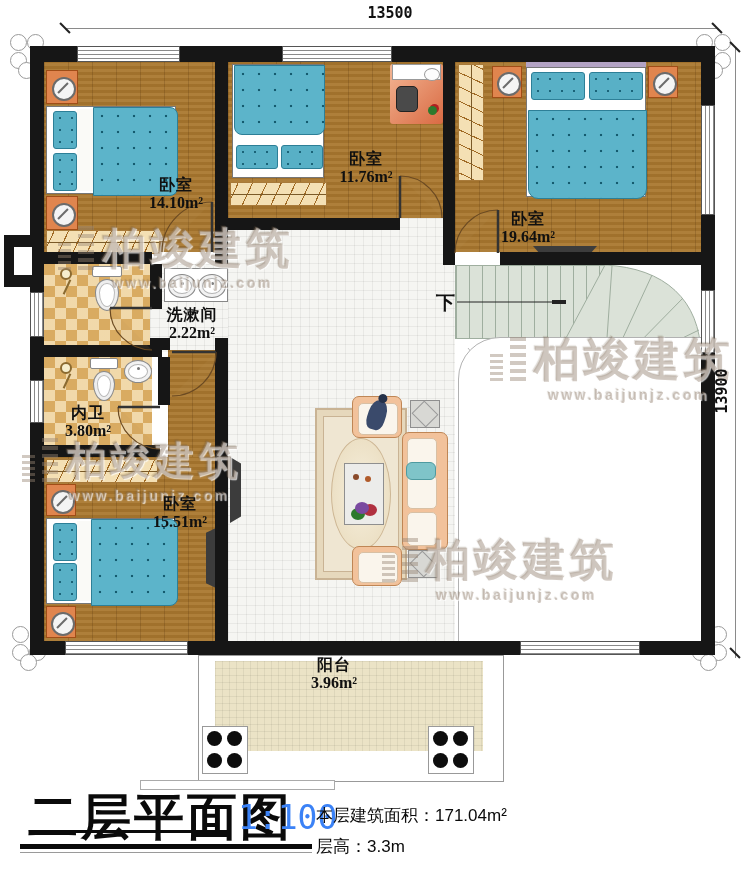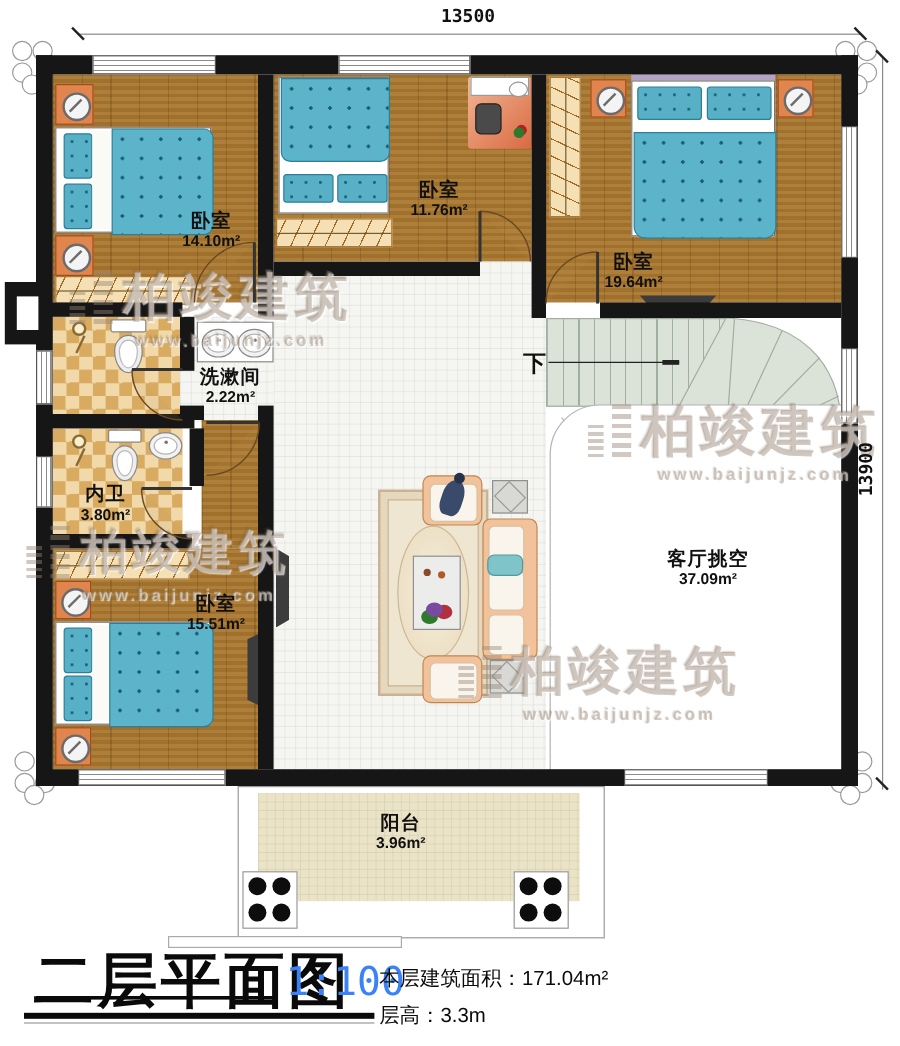--- a/index.html
+++ b/index.html
@@ -73,21 +73,21 @@
   .person1{background:#3a4a6b;border-radius:45% 45% 35% 35%;}
   .person1:after{content:"";position:absolute;left:5px;top:-7px;width:9px;height:9px;border-radius:50%;background:#26324a;}
   .person2{background:#7fc4c9;border-radius:6px;border:1px solid #4e9aa0;}
   .colbox{position:absolute;background:#fff;border:1px solid #999;z-index:6;}
   .dotcol{position:absolute;width:15px;height:15px;border-radius:50%;background:#0d0d0d;}
   .corner-circ{position:absolute;z-index:2;}
   .corner-circ i{position:absolute;width:15px;height:15px;border:1px solid #9a9a9a;border-radius:50%;background:#fff;}
   
   .rlbl{position:absolute;z-index:30;text-align:center;color:#101010;line-height:1.12;font-weight:bold;}
   .rlbl .nm{font-size:16px;letter-spacing:1px;}
-  .rlbl .ar{font-size:13px;}
+  .rlbl .ar{font-size:16px;font-family:Liberation Serif, serif;}
   .down-lbl{position:absolute;z-index:30;font-size:19px;font-weight:bold;color:#101010;}
   
   .dline{position:absolute;background:#8a8a8a;z-index:3;}
   .tick{position:absolute;width:14px;height:2px;background:#222;transform:rotate(45deg);z-index:4;}
   .dimtxt{position:absolute;z-index:30;font-family:"DejaVu Sans Mono","Liberation Mono",monospace;
           font-size:15px;font-weight:bold;color:#111;text-align:center;}
   
   .wm{position:absolute;z-index:20;pointer-events:none;color:rgba(150,132,115,.42);
       text-shadow:1px 1px 1px rgba(255,255,255,.75),-1px -1px 1px rgba(100,80,60,.22);}
   .wm-row{display:flex;align-items:center;gap:8px;}
@@ -382,25 +382,21 @@
       <div class="ar">2.22m²</div>
   </div>
   <div class="rlbl" style="left:42px;top:404px;width:92px;">
     <div class="nm">内卫</div>
       <div class="ar">3.80m²</div>
   </div>
   <div class="rlbl" style="left:122px;top:495px;width:116px;">
     <div class="nm">卧室</div>
       <div class="ar">15.51m²</div>
   </div>
-  <div class="rlbl" style="left:510px;top:458px;width:160px;">
-    <div class="nm">客厅挑空</div>
-      <div class="ar">37.09m²</div>
-  </div>
-  <div class="rlbl" style="left:278px;top:678px;width:112px;">
+  <div class="rlbl" style="left:278px;top:656px;width:112px;">
     <div class="nm">阳台</div>
       <div class="ar">3.96m²</div>
   </div>
 
   <div class="tb-title">二层平面图</div>
   <div class="tb-scale">1:100</div>
   <div class="tb-line1"></div>
   <div class="tb-line2"></div>
   <div class="tb-line3"></div>
   <div class="tb-area">

